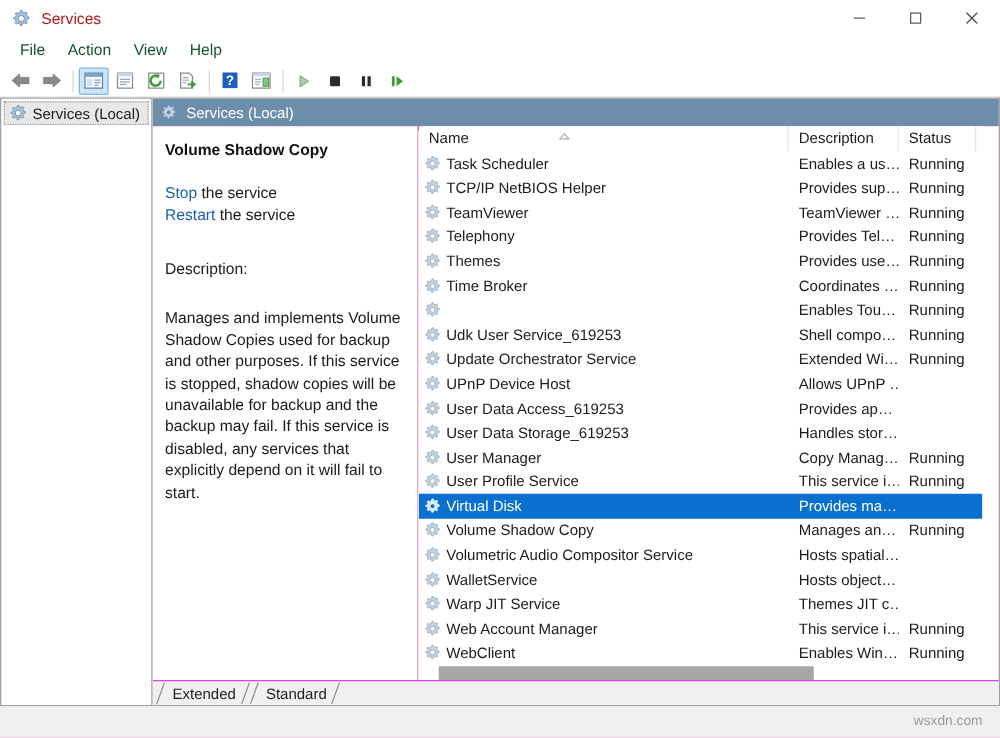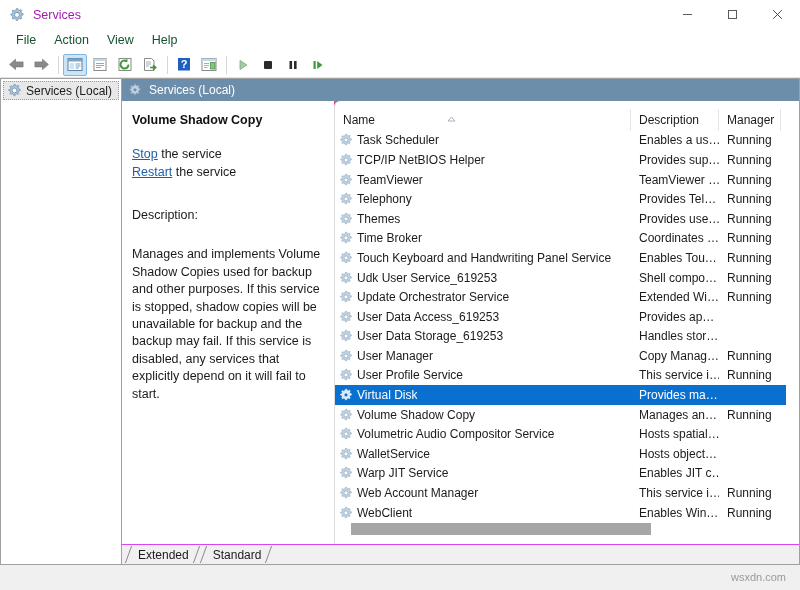--- a/index.html
+++ b/index.html
@@ -34,21 +34,21 @@
     align-items: center;
     flex: 0 0 auto;
   }
   .titlebar-icon {
     width: 16px; height: 16px;
     margin-left: 9px; margin-right: 8px;
     flex: 0 0 auto;
   }
   .titlebar-title {
     font-size: 12.5px;
-    color: #a21caf;
+    color: #b91c1c;
     flex: 1 1 auto;
     white-space: nowrap;
   }
   .winbtns { display: flex; height: 29px; flex: 0 0 auto; }
   .winbtn {
     width: 45px; height: 29px;
     display: flex; align-items: center; justify-content: center;
     color: #505050;
   }
   .winbtn svg { display: block; }
@@ -179,21 +179,20 @@
     white-space: nowrap;
   }
   .svc-link-line {
     font-size: 12.5px;
     color: #1b1b1b;
     line-height: 18px;
     white-space: nowrap;
   }
   .svc-link {
     color: #1f5fa9;
-    text-decoration: underline;
   }
   .desc-block {
     margin-top: 26px;
     font-size: 12.5px;
     color: #1b1b1b;
     line-height: 17.4px;
   }
   .desc-label { display: block; }
   .desc-text { display: block; margin-top: 22px; }
 
@@ -522,21 +521,21 @@
                     <span class="sort-caret">
                       <svg width="9" height="6" viewBox="0 0 9 6">
                           <path d="M4.5 1 8 5H1z" fill="none" stroke="#a7b4c1" stroke-width="1"></path>
                         </svg>
                     </span>
                   </div>
                   <div class="hc hc-desc">
                     <span>Description</span>
                   </div>
                   <div class="hc hc-status">
-                    <span>Manager</span>
+                    <span>Status</span>
                   </div>
                 </div>
 
                 <div class="lv-rows" id="rows">
                     <div class="lv-row">
                       <div class="cell-name">
                         <span class="svc-icon"><svg width="14" height="14" viewBox="0 0 16 16">
                             <path d="M8.6 1.2 9 2.7l1.5.6 1.4-.8.9.9-.8 1.4.6 1.5 1.5.4v1.3l-1.5.4-.6 1.5.8 1.4-.9.9-1.4-.8-1.5.6-.4 1.5H7.3l-.4-1.5-1.5-.6-1.4.8-.9-.9.8-1.4-.6-1.5-1.5-.4V7.2l1.5-.4.6-1.5-.8-1.4.9-.9 1.4.8 1.5-.6.4-1.5z" fill="#c3d4e4" stroke="#8fa8be" stroke-width=".7"></path>
                             <circle cx="8" cy="7.9" r="2.3" fill="#ffffff" stroke="#8fa8be" stroke-width=".8"></circle>
                           </svg></span>
@@ -599,21 +598,20 @@
                       </div>
                       <div class="cell-desc">Coordinates …</div>
                       <div class="cell-status">Running</div>
                     </div>
                     <div class="lv-row">
                       <div class="cell-name">
                         <span class="svc-icon"><svg width="14" height="14" viewBox="0 0 16 16">
                             <path d="M8.6 1.2 9 2.7l1.5.6 1.4-.8.9.9-.8 1.4.6 1.5 1.5.4v1.3l-1.5.4-.6 1.5.8 1.4-.9.9-1.4-.8-1.5.6-.4 1.5H7.3l-.4-1.5-1.5-.6-1.4.8-.9-.9.8-1.4-.6-1.5-1.5-.4V7.2l1.5-.4.6-1.5-.8-1.4.9-.9 1.4.8 1.5-.6.4-1.5z" fill="#c3d4e4" stroke="#8fa8be" stroke-width=".7"></path>
                             <circle cx="8" cy="7.9" r="2.3" fill="#ffffff" stroke="#8fa8be" stroke-width=".8"></circle>
                           </svg></span>
-                        <span class="nm">Touch Keyboard and Handwriting Panel Service</span>
                       </div>
                       <div class="cell-desc">Enables Tou…</div>
                       <div class="cell-status">Running</div>
                     </div>
                     <div class="lv-row">
                       <div class="cell-name">
                         <span class="svc-icon"><svg width="14" height="14" viewBox="0 0 16 16">
                             <path d="M8.6 1.2 9 2.7l1.5.6 1.4-.8.9.9-.8 1.4.6 1.5 1.5.4v1.3l-1.5.4-.6 1.5.8 1.4-.9.9-1.4-.8-1.5.6-.4 1.5H7.3l-.4-1.5-1.5-.6-1.4.8-.9-.9.8-1.4-.6-1.5-1.5-.4V7.2l1.5-.4.6-1.5-.8-1.4.9-.9 1.4.8 1.5-.6.4-1.5z" fill="#c3d4e4" stroke="#8fa8be" stroke-width=".7"></path>
                             <circle cx="8" cy="7.9" r="2.3" fill="#ffffff" stroke="#8fa8be" stroke-width=".8"></circle>
                           </svg></span>
@@ -625,20 +623,31 @@
                     <div class="lv-row">
                       <div class="cell-name">
                         <span class="svc-icon"><svg width="14" height="14" viewBox="0 0 16 16">
                             <path d="M8.6 1.2 9 2.7l1.5.6 1.4-.8.9.9-.8 1.4.6 1.5 1.5.4v1.3l-1.5.4-.6 1.5.8 1.4-.9.9-1.4-.8-1.5.6-.4 1.5H7.3l-.4-1.5-1.5-.6-1.4.8-.9-.9.8-1.4-.6-1.5-1.5-.4V7.2l1.5-.4.6-1.5-.8-1.4.9-.9 1.4.8 1.5-.6.4-1.5z" fill="#c3d4e4" stroke="#8fa8be" stroke-width=".7"></path>
                             <circle cx="8" cy="7.9" r="2.3" fill="#ffffff" stroke="#8fa8be" stroke-width=".8"></circle>
                           </svg></span>
                         <span class="nm">Update Orchestrator Service</span>
                       </div>
                       <div class="cell-desc">Extended Wi…</div>
                       <div class="cell-status">Running</div>
+                    </div>
+                    <div class="lv-row">
+                      <div class="cell-name">
+                        <span class="svc-icon"><svg width="14" height="14" viewBox="0 0 16 16">
+                            <path d="M8.6 1.2 9 2.7l1.5.6 1.4-.8.9.9-.8 1.4.6 1.5 1.5.4v1.3l-1.5.4-.6 1.5.8 1.4-.9.9-1.4-.8-1.5.6-.4 1.5H7.3l-.4-1.5-1.5-.6-1.4.8-.9-.9.8-1.4-.6-1.5-1.5-.4V7.2l1.5-.4.6-1.5-.8-1.4.9-.9 1.4.8 1.5-.6.4-1.5z" fill="#c3d4e4" stroke="#8fa8be" stroke-width=".7"></path>
+                            <circle cx="8" cy="7.9" r="2.3" fill="#ffffff" stroke="#8fa8be" stroke-width=".8"></circle>
+                          </svg></span>
+                        <span class="nm">UPnP Device Host</span>
+                      </div>
+                      <div class="cell-desc">Allows UPnP …</div>
+                      <div class="cell-status"></div>
                     </div>
                     <div class="lv-row">
                       <div class="cell-name">
                         <span class="svc-icon"><svg width="14" height="14" viewBox="0 0 16 16">
                             <path d="M8.6 1.2 9 2.7l1.5.6 1.4-.8.9.9-.8 1.4.6 1.5 1.5.4v1.3l-1.5.4-.6 1.5.8 1.4-.9.9-1.4-.8-1.5.6-.4 1.5H7.3l-.4-1.5-1.5-.6-1.4.8-.9-.9.8-1.4-.6-1.5-1.5-.4V7.2l1.5-.4.6-1.5-.8-1.4.9-.9 1.4.8 1.5-.6.4-1.5z" fill="#c3d4e4" stroke="#8fa8be" stroke-width=".7"></path>
                             <circle cx="8" cy="7.9" r="2.3" fill="#ffffff" stroke="#8fa8be" stroke-width=".8"></circle>
                           </svg></span>
                         <span class="nm">User Data Access_619253</span>
                       </div>
                       <div class="cell-desc">Provides ap…</div>
@@ -722,21 +731,21 @@
                       <div class="cell-status"></div>
                     </div>
                     <div class="lv-row">
                       <div class="cell-name">
                         <span class="svc-icon"><svg width="14" height="14" viewBox="0 0 16 16">
                             <path d="M8.6 1.2 9 2.7l1.5.6 1.4-.8.9.9-.8 1.4.6 1.5 1.5.4v1.3l-1.5.4-.6 1.5.8 1.4-.9.9-1.4-.8-1.5.6-.4 1.5H7.3l-.4-1.5-1.5-.6-1.4.8-.9-.9.8-1.4-.6-1.5-1.5-.4V7.2l1.5-.4.6-1.5-.8-1.4.9-.9 1.4.8 1.5-.6.4-1.5z" fill="#c3d4e4" stroke="#8fa8be" stroke-width=".7"></path>
                             <circle cx="8" cy="7.9" r="2.3" fill="#ffffff" stroke="#8fa8be" stroke-width=".8"></circle>
                           </svg></span>
                         <span class="nm">Warp JIT Service</span>
                       </div>
-                      <div class="cell-desc">Enables JIT c…</div>
+                      <div class="cell-desc">Themes JIT c…</div>
                       <div class="cell-status"></div>
                     </div>
                     <div class="lv-row">
                       <div class="cell-name">
                         <span class="svc-icon"><svg width="14" height="14" viewBox="0 0 16 16">
                             <path d="M8.6 1.2 9 2.7l1.5.6 1.4-.8.9.9-.8 1.4.6 1.5 1.5.4v1.3l-1.5.4-.6 1.5.8 1.4-.9.9-1.4-.8-1.5.6-.4 1.5H7.3l-.4-1.5-1.5-.6-1.4.8-.9-.9.8-1.4-.6-1.5-1.5-.4V7.2l1.5-.4.6-1.5-.8-1.4.9-.9 1.4.8 1.5-.6.4-1.5z" fill="#c3d4e4" stroke="#8fa8be" stroke-width=".7"></path>
                             <circle cx="8" cy="7.9" r="2.3" fill="#ffffff" stroke="#8fa8be" stroke-width=".8"></circle>
                           </svg></span>
                         <span class="nm">Web Account Manager</span>
                       </div>

